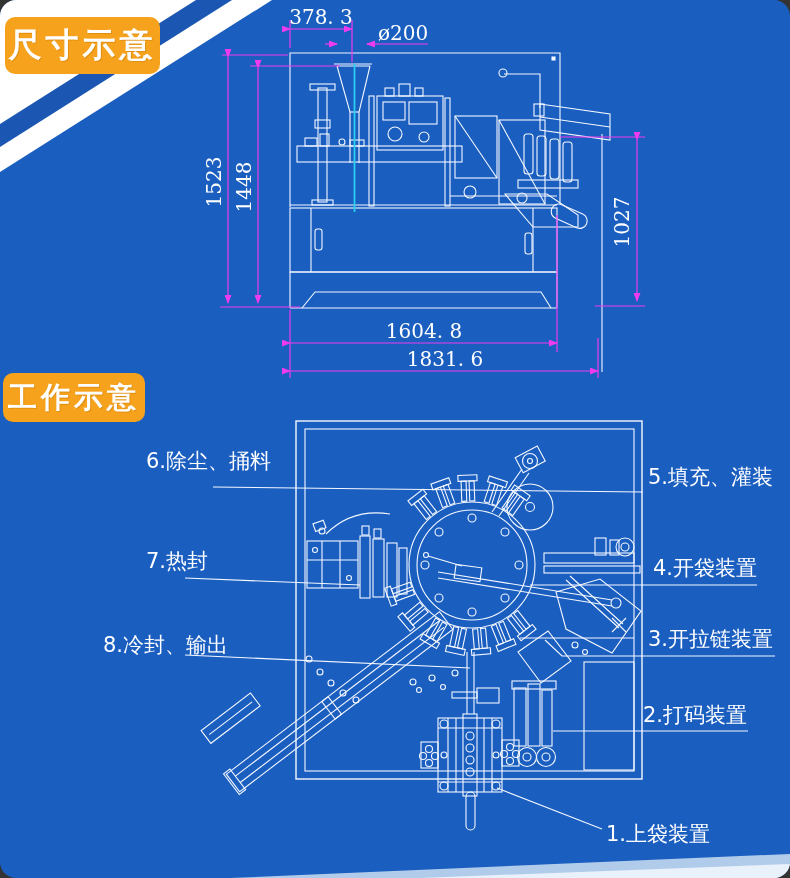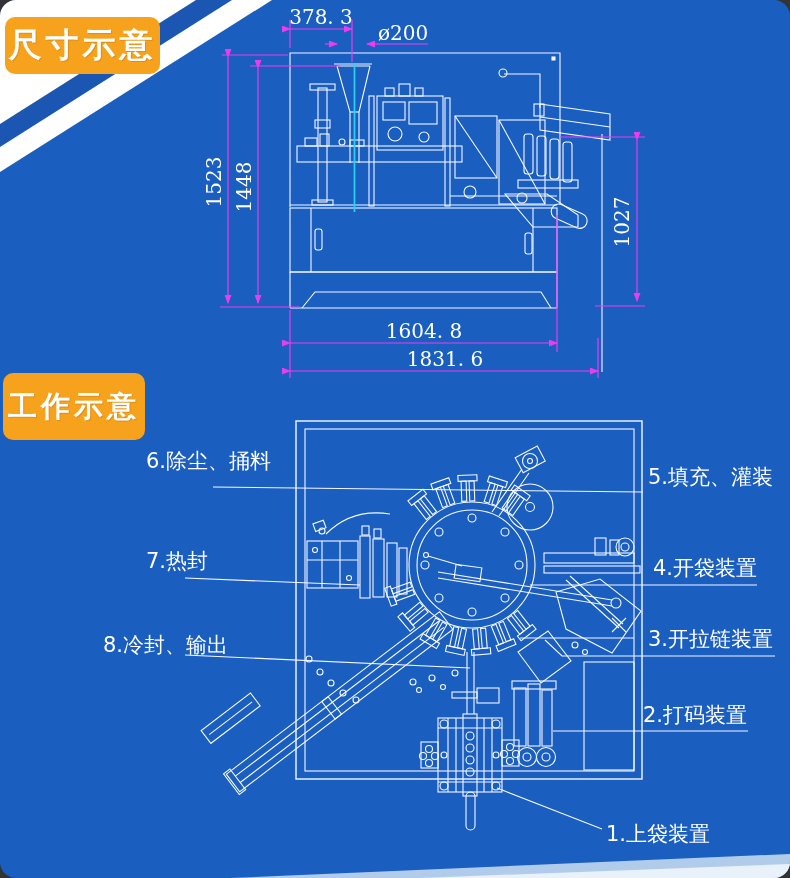--- a/index.html
+++ b/index.html
@@ -11,21 +11,21 @@
   }
   .stage svg{position:absolute;left:0;top:0;}
   .badge{
     position:absolute;background:#f6a21c;color:#ffffff;
     border-radius:10px;display:flex;align-items:center;justify-content:center;
     font-weight:bold;letter-spacing:4px;
     text-shadow:1px 1px 0 rgba(180,110,0,.35);
     font-family:"DejaVu Sans",sans-serif;
   }
   .badge-dim{left:5px;top:17px;width:155px;height:57px;font-size:33px;font-family:Liberation Serif, serif;}
-  .badge-work{left:3px;top:373px;width:142px;height:67px;font-size:29px;}
+  .badge-work{left:3px;top:373px;width:142px;height:49px;font-size:29px;}
   .lineart{stroke:#f4f8ff;stroke-width:1.1;fill:none;}
   .dimline{stroke:#ee3bee;stroke-width:1.2;fill:none;}
   .dimtxt{fill:#ffffff;font-family:"DejaVu Serif",serif;font-size:20px;}
   .lbltxt{fill:#ffffff;font-family:"DejaVu Sans",sans-serif;font-size:21px;}
   .cyanline{stroke:#2ad0f0;stroke-width:1.8;fill:none;}
 </style>
 </head>
 <body>
 
 <div class="stage">

